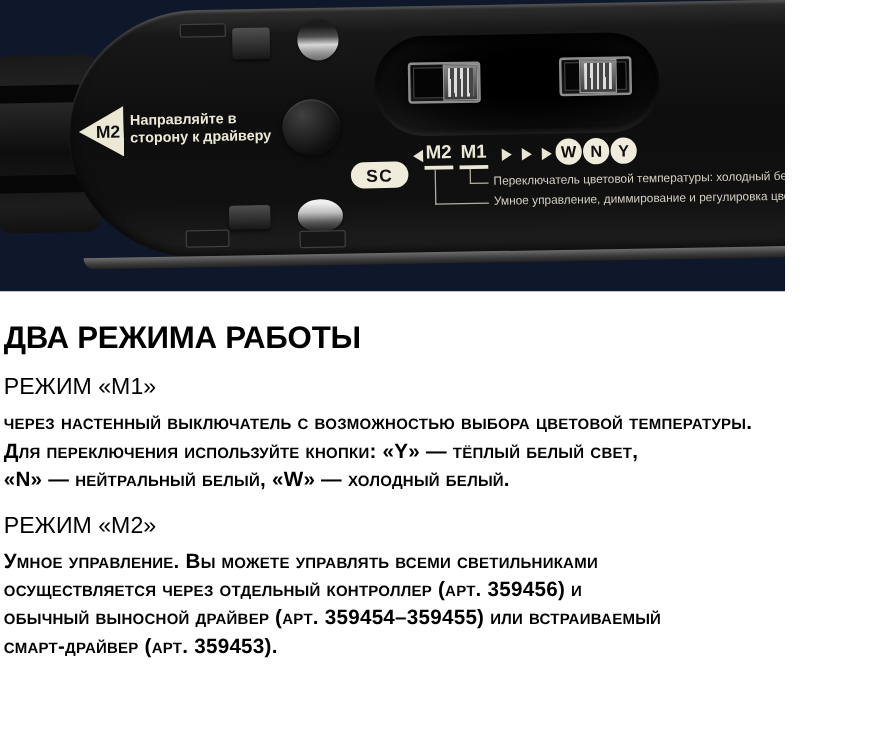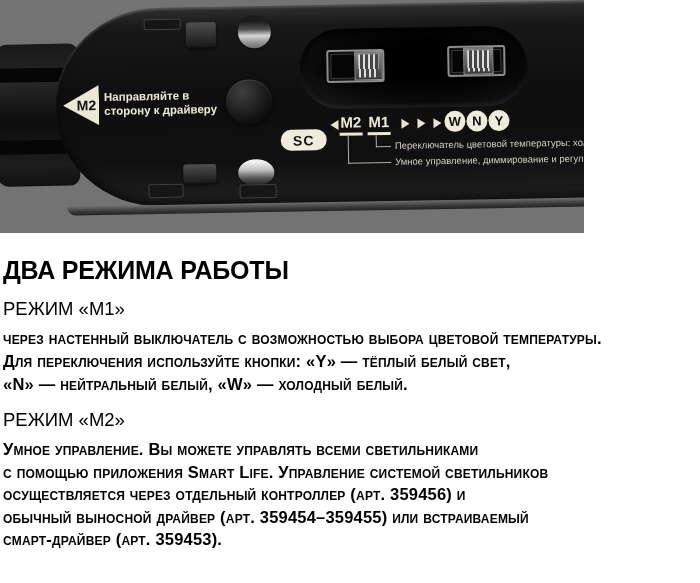--- a/index.html
+++ b/index.html
@@ -4,21 +4,21 @@
 <style>
   html,body { margin:0; padding:0; }
   body {
     width:700px; height:583px;
     background:#ffffff;
     font-family:"Liberation Sans", sans-serif;
     position:relative; overflow:hidden;
   }
 
   
-  .photo { position:absolute; left:0; top:0; width:584px; height:233px; background:#737373; overflow:hidden; }
+  .photo { position:absolute; left:0; top:0; width:628px; height:233px; background:#0f172a; overflow:hidden; }
 
   .device { position:absolute; left:55px; top:-2px; width:662px; height:216px;
             transform:rotate(-1deg); transform-origin:85% 45%; }
 
   .connector { position:absolute; left:-58px; top:36px; width:82px; height:142px;
                background:linear-gradient(180deg,#191919,#262626 28%,#0d0d0d 55%,#1d1d1d 85%,#111);
                border-radius:10px; z-index:0; }
   .connector::before { content:""; position:absolute; left:0; top:24px; width:100%; height:14px; background:#060606; }
   .connector::after  { content:""; position:absolute; left:0; top:96px; width:100%; height:14px; background:#060606; }
 
@@ -157,18 +157,17 @@
   <h2 class="section-heading">РЕЖИМ «М1»</h2>
   <div class="para">
     <div class="line">через настенный выключатель с возможностью выбора цветовой температуры.</div>
     <div class="line">Для переключения используйте кнопки: «Y» — тёплый белый свет,</div>
     <div class="line">«N» — нейтральный белый, «W» — холодный белый.</div>
   </div>
 
   <h2 class="section-heading">РЕЖИМ «М2»</h2>
   <div class="para para2">
     <div class="line">Умное управление. Вы можете управлять всеми светильниками</div>
-    <div class="line">с помощью приложения Smart Life. Управление системой светильников</div>
     <div class="line">осуществляется через отдельный контроллер (арт. 359456) и</div>
     <div class="line">обычный выносной драйвер (арт. 359454–359455) или встраиваемый</div>
     <div class="line">смарт-драйвер (арт. 359453).</div>
   </div>
 </div>
 
 </body></html>

